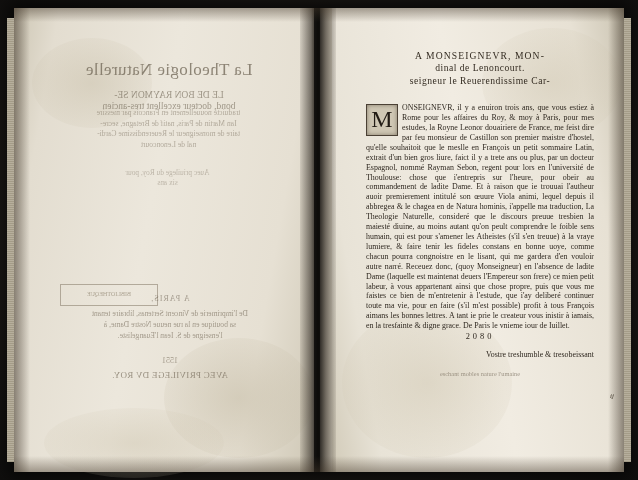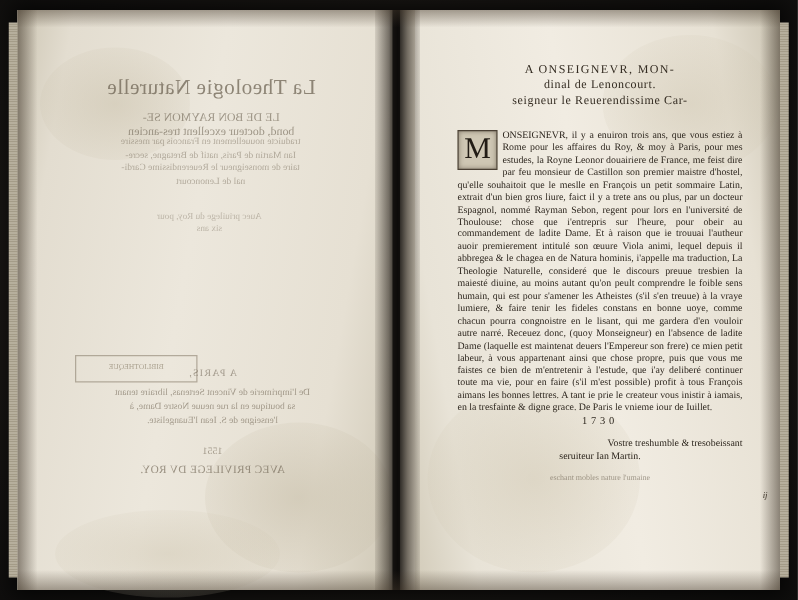--- a/index.html
+++ b/index.html
@@ -334,32 +334,31 @@
       <div class="edge r"></div>
     </div>
 
     <div class="gutter"></div>
     <div class="spine-crack"></div>
     <div class="edge-top"></div>
     <div class="edge-bot"></div>
 
     <div class="rp">
       <div class="rp-head">
-        <div class="l1">A  ONSEIGNEVR,  MON-</div>
+        <div class="l1">A  MONSEIGNEVR,  MON-</div>
         <div>dinal de Lenoncourt.</div>
         <div>seigneur le Reuerendissime Car-</div>
       </div>
 
       <div class="rp-body">
         <span class="dropcap">M</span><span>ONSEIGNEVR, il y a enuiron trois ans, que vous estiez à Rome pour les affaires du Roy, &amp; moy à Paris, pour mes estudes, la Royne Leonor douairiere de France, me feist dire par feu monsieur de Castillon son premier maistre d'hostel, qu'elle souhaitoit que le meslle en François un petit sommaire Latin, extrait d'un bien gros liure, faict il y a trete ans ou plus, par un docteur Espagnol, nommé Rayman Sebon, regent pour lors en l'université de Thoulouse: chose que i'entrepris sur l'heure, pour obeir au commandement de ladite Dame. Et à raison que ie trouuai l'autheur auoir premierement intitulé son œuure Viola animi, lequel depuis il abbregea &amp; le chagea en de Natura hominis, i'appelle ma traduction, La Theologie Naturelle, consideré que le discours preuue tresbien la maiesté diuine, au moins autant qu'on peult comprendre le foible sens humain, qui est pour s'amener les Atheistes (s'il s'en treuue) à la vraye lumiere, &amp; faire tenir les fideles constans en bonne uoye, comme chacun pourra congnoistre en le lisant, qui me gardera d'en vouloir autre narré. Receuez donc, (quoy Monseigneur) en l'absence de ladite Dame (laquelle est maintenat deuers l'Empereur son frere) ce mien petit labeur, à vous appartenant ainsi que chose propre, puis que vous me faistes ce bien de m'entretenir à l'estude, que i'ay deliberé continuer toute ma vie, pour en faire (s'il m'est possible) profit à tous François aimans les bonnes lettres. A tant ie prie le createur vous inistir à iamais, en la tresfainte &amp; digne grace. De Paris le vnieme iour de Iuillet.</span>
       </div>
 
-      <div class="rp-date">1730</div>
+      <div class="rp-date">2080</div>
 
       <div class="rp-sign">Vostre treshumble &amp; tresobeissant</div>
-      <div class="rp-sig2">seruiteur Ian Martin.</div>
 
       <div class="rp-cat">eschant  mobles  nature  l'umaine</div>
     </div>
 
     <div class="rp-folio">ij</div>
   </div>
 </div>
 
 </body></html>

